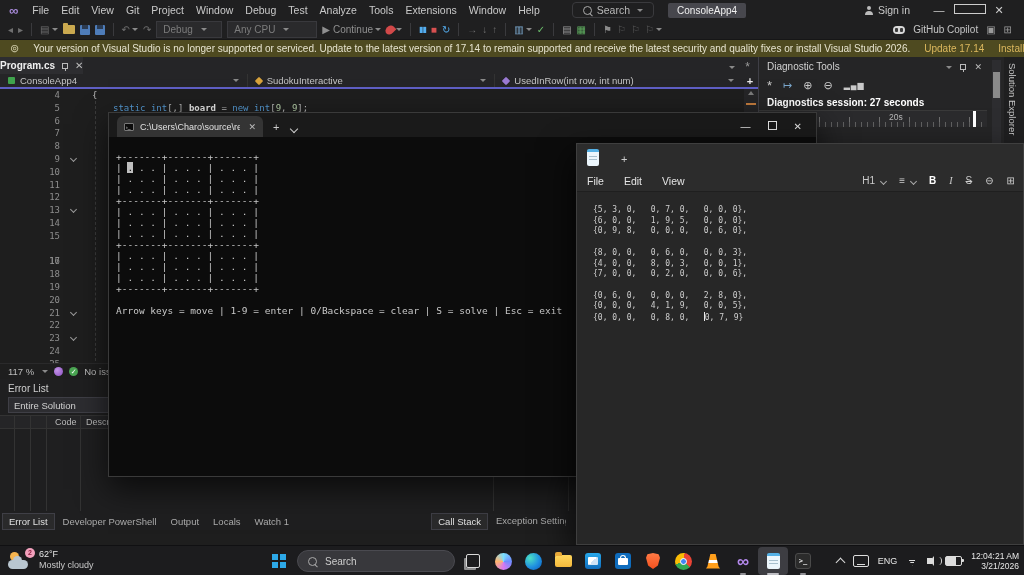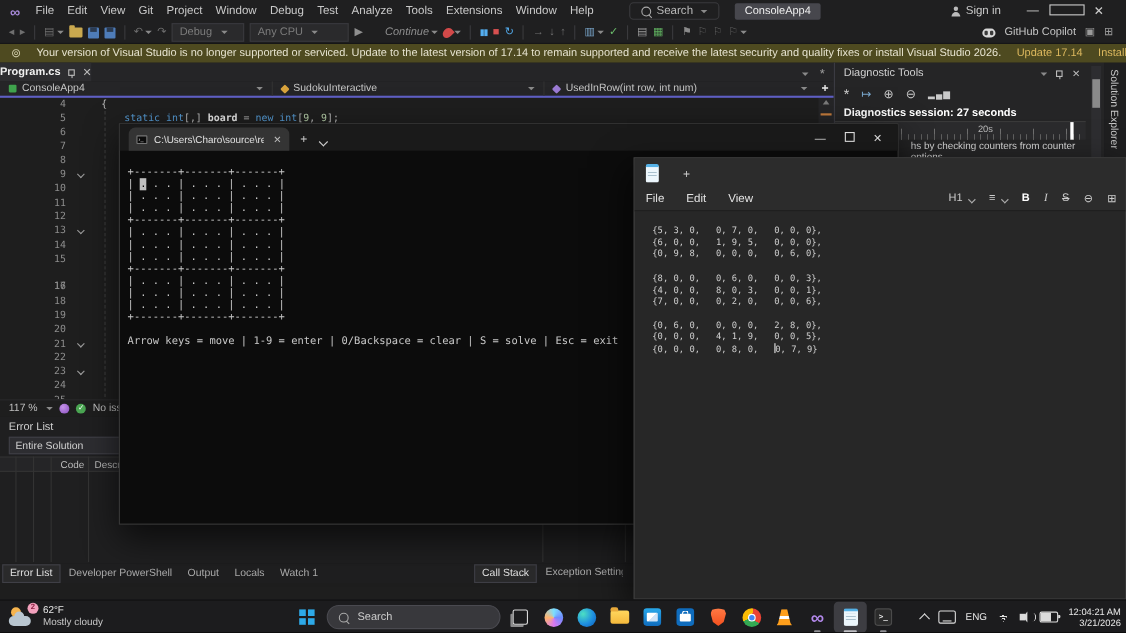--- a/index.html
+++ b/index.html
@@ -23,21 +23,21 @@
   .winctl span{width:30px;text-align:center;font-size:11px;color:#ccc;}
   .i-maxbox{display:inline-block;width:8px;height:8px;border:1px solid #ccc;}
 
   
   .vstoolbar{left:0;top:20px;width:1024px;height:20px;background:#1f1f20;display:flex;align-items:center;padding-left:8px;gap:5px;border-bottom:1px solid #161617;box-sizing:border-box;}
   .ticon{font-size:10px;line-height:1;display:inline-block;}
   .ticon.pause{letter-spacing:-1px;font-size:8px;}
   .tsep{width:1px;height:13px;background:#3a3a3d;margin:0 3px;}
   .tbox{display:flex;align-items:center;gap:6px;background:#2a2a2c;border:1px solid #39393d;color:#7c7c7c;font-size:10px;padding:1px 6px;height:13px;}
   .tcaret{width:0;height:0;border-left:3px solid transparent;border-right:3px solid transparent;border-top:3px solid #8a8a8a;display:inline-block;margin-left:2px;}
-  .tlabel{font-size:10px;color:#8f8f8f;margin-left:20px;font-style:italic;}
+  .tlabel{font-size:10px;color:#8f8f8f;margin-left:3px;}
   .s-folder{width:12px;height:9px;background:#caa94f;border-radius:1px;position:relative;display:inline-block;}
   .s-folder::before{content:"";position:absolute;top:-2px;left:0;width:5px;height:3px;background:#caa94f;border-radius:1px 1px 0 0;}
   .s-save{width:10px;height:10px;background:#4e7cb8;border-radius:1px;position:relative;display:inline-block;}
   .s-save::before{content:"";position:absolute;top:0;left:2px;width:6px;height:4px;background:#2b3b52;}
   .s-flame{width:8px;height:10px;background:#d24949;border-radius:50% 0 50% 50%;transform:rotate(45deg);display:inline-block;}
   .copilot-cluster{margin-left:auto;display:flex;align-items:center;gap:8px;padding-right:12px;color:#c5c5c5;font-size:10px;}
   .i-copilot{width:12px;height:8px;border-radius:4px;background:#d8d8d8;position:relative;display:inline-block;}
   .i-copilot::before,.i-copilot::after{content:"";position:absolute;top:2px;width:3px;height:4px;background:#3a3a3a;border-radius:1px;}
   .i-copilot::before{left:2px;} .i-copilot::after{right:2px;}
 
@@ -518,21 +518,20 @@
       <span>⊖</span>
       <span style="font-size:8px;letter-spacing:1px;">▂▄▆</span>
     </div>
     <span class="dt-session">Diagnostics session: 27 seconds</span>
     <div class="dt-ruler">
       <span class="dt-ticks2"></span>
       <span class="dt-ticks"></span>
       <span class="dt-tick-label">20s</span>
       <span class="dt-marker"></span>
     </div>
-    <span class="dt-hint">hs by checking counters from counter options</span>
     <div class="dt-scroll">
         <span class="dt-thumb"></span>
       </div>
   </div>
   <div class="abs sestrip">
     <span class="se-label">Solution Explorer</span>
   </div>
 
   <div class="abs terminal">
     <div class="term-bar">

